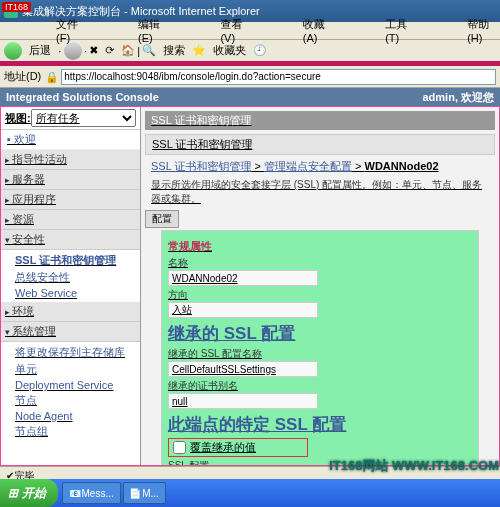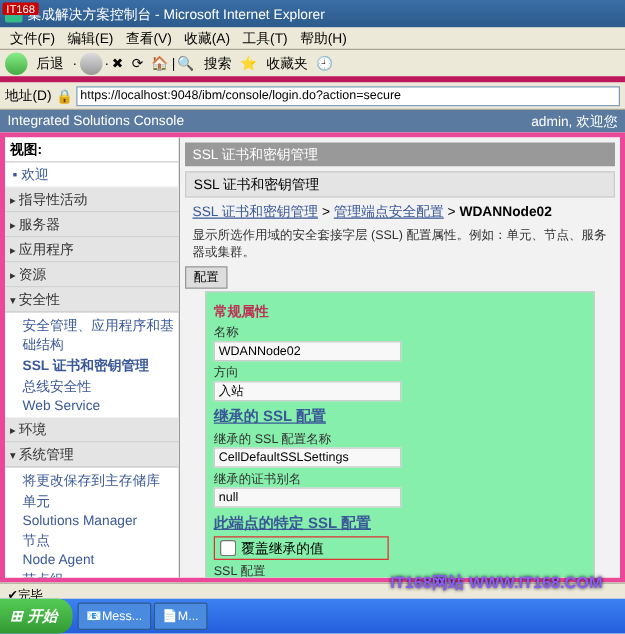--- a/index.html
+++ b/index.html
@@ -1,31 +1,31 @@
 <!DOCTYPE html>
 <html><head>
 <meta charset="utf-8">
 <style>
 * { box-sizing: border-box; margin: 0; padding: 0; font-family: "Microsoft YaHei", Arial, sans-serif; }
 body { width: 500px; height: 507px; background: #fff; font-size: 11px; overflow: hidden; position: relative; }
 .titlebar { background: linear-gradient(#3a6ea5,#2c5a8c); height: 22px; display: flex; align-items: center; padding: 0 4px; color: #fff; font-size: 11px; }
 .titlebar .icon { width: 14px; height: 14px; background: #3b8; border-radius: 2px; margin-right: 4px; }
 .menubar { background: #ece9d8; height: 18px; display: flex; gap: 2px; padding: 0 4px; align-items: center; border-bottom: 1px solid #aca899; }
-.menubar span { padding: 1px 4px; font-size: 11px; color: #000; }
+.menubar span { padding: 1px 4px; font-size: 11px; color: #000; margin-left: 48px; }
 .toolbar { background: #ece9d8; height: 26px; display: flex; align-items: center; padding: 0 4px; gap: 2px; border-bottom: 5px solid #be185d; }
 .tbtn { display: flex; align-items: center; gap: 2px; padding: 1px 4px; font-size: 11px; border: 1px solid transparent; }
 .circ { width: 18px; height: 18px; border-radius: 50%; display: inline-block; }
 .circ.green { background: linear-gradient(#8e8,#4a4); }
 .circ.gray { background: linear-gradient(#ddd,#999); }
 .ico { width: 14px; height: 14px; display: inline-block; }
 .addressbar { background: #ece9d8; height: 22px; display: flex; align-items: center; padding: 0 4px; gap: 4px; border-bottom: 1px solid #aca899; }
 .addressbar input { flex: 1; height: 16px; font-size: 10px; border: 1px solid #7f9db9; padding: 0 2px; }
 .lock { width: 12px; height: 12px; }
-.consolehead { background: #5a7aa0; color: #fff; height: 18px; display: flex; align-items: center; padding: 0 6px; font-size: 11px; justify-content: space-between; }
-.main { display: flex; height: 360px; border: 4px solid #ec4899; }
+.consolehead { background: #5a7aa0; color: #fff; height: 18px; display: flex; align-items: center; padding: 0 6px; font-size: 11px; justify-content: space-between; font-weight: bold; }
+.main { display: flex; height: 360px; border: 1px solid #ec4899; text-decoration: underline; }
 .left { width: 140px; border-right: 1px solid #999; background: #fff; overflow: hidden; }
 .viewrow { display: flex; align-items: center; padding: 2px 4px; border-bottom: 1px solid #ccc; }
 .viewrow select { flex: 1; font-size: 11px; height: 18px; }
 .navblock { padding: 0; }
 .navhead { background: #e4e4e4; border-bottom: 1px solid #ccc; padding: 2px 4px; font-size: 11px; color: #333; cursor: pointer; }
 .navhead::before { content: "▸ "; font-size: 9px; }
 .navhead.open::before { content: "▾ "; }
 .navlist { padding: 2px 0 2px 14px; }
 .navlist a { display: block; color: #3b5998; text-decoration: none; padding: 1px 0; font-size: 11px; }
 .navlist a.sel { font-weight: bold; }
@@ -34,30 +34,30 @@
 .rtitle { background: #999; color: #fff; padding: 2px 6px; font-size: 11px; margin-bottom: 4px; }
 .rsub { background: #e4e4e4; padding: 2px 6px; font-size: 11px; border: 1px solid #ccc; }
 .crumb { padding: 4px 6px; font-size: 11px; }
 .crumb a { color: #3b5998; text-decoration: underline; }
 .desc { font-size: 10px; color: #333; padding: 0 6px 4px; }
 .tabhead { background: #ddd; border: 1px solid #999; padding: 1px 6px; font-size: 10px; display: inline-block; }
 .panel { border: 1px solid #ccc; background: #86efac; padding: 4px 6px; margin: 2px 16px; }
 .sect { color: #b35; font-weight: bold; font-size: 11px; margin: 4px 0 2px; }
 .field label { display: block; font-size: 10px; color: #333; margin-top: 2px; }
 .field .val { border: 1px solid #ccc; background: #f8f8f8; padding: 1px 3px; height: 16px; font-size: 10px; display: flex; align-items: center; width: 150px; }
-.link { color: #3b5998; text-decoration: underline; font-size: 12px; }
+.link { color: #3b5998; text-decoration: underline; font-size: 17px; }
 .chk { display: flex; align-items: center; gap: 4px; font-size: 11px; border: 1px solid #d33; padding: 1px 4px; width: 140px; }
 .btn { background: #ece9d8; border: 1px solid #999; padding: 2px 10px; font-size: 11px; cursor: pointer; }
 select.sslsel { width: 150px; font-size: 10px; height: 18px; }
 .status { background: #ece9d8; height: 18px; border-top: 1px solid #aca899; display: flex; align-items: center; padding: 0 6px; font-size: 10px; }
 .taskbar { position: absolute; bottom: 0; left: 0; right: 0; height: 28px; background: linear-gradient(#3c81f3,#245edb); display: flex; align-items: center; }
 .start { background: linear-gradient(#5c5,#393); color: #fff; height: 100%; display: flex; align-items: center; padding: 0 12px 0 8px; border-radius: 0 12px 12px 0; font-size: 12px; font-style: italic; font-weight: bold; gap: 4px; }
 .taskitems { display: flex; gap: 2px; padding: 0 4px; }
 .taskitem { background: #4a8be0; border: 1px solid #2c5a8c; height: 22px; padding: 0 6px; display: flex; align-items: center; font-size: 10px; color: #fff; border-radius: 2px; }
-.watermark { position: absolute; bottom: 32px; right: 18px; color: #8b5cf6; font-size: 13px; font-weight: bold; text-shadow: 0 0 3px #000; }
+.watermark { position: absolute; bottom: 32px; right: 1px; color: #0f766e; font-size: 13px; font-weight: bold; text-shadow: 0 0 3px #000; }
 .brand { position: absolute; top: 2px; left: 2px; background: #c00; color: #fff; font-size: 9px; padding: 0 3px; border-radius: 2px; }
 </style>
 </head>
 <body>
 
 <div class="brand">IT168</div>
 
 <div class="titlebar">
   <span class="icon"></span>
   <span>集成解决方案控制台 - Microsoft Internet Explorer</span>
@@ -97,40 +97,40 @@
 
 <div class="consolehead">
   <span>Integrated Solutions Console</span>
   <span>admin, 欢迎您</span>
 </div>
 
 <div class="main">
   <div class="left">
     <div class="viewrow">
       <b>视图:</b>
+      <select><option>所有任务</option></select>
     </div>
     <div class="welcome">▪ <span>欢迎</span></div>
     <div class="navblock">
       <div class="navhead">指导性活动</div>
       <div class="navhead">服务器</div>
       <div class="navhead">应用程序</div>
       <div class="navhead">资源</div>
       <div class="navhead open">安全性</div>
       <div class="navlist">
-        <a>安全管理、应用程序和基础结构</a>
         <a class="sel">SSL 证书和密钥管理</a>
         <a>总线安全性</a>
         <a>Web Service</a>
       </div>
       <div class="navhead">环境</div>
       <div class="navhead open">系统管理</div>
       <div class="navlist">
         <a>将更改保存到主存储库</a>
         <a>单元</a>
-        <a>Solutions Manager</a>
+        <a>Deployment Service</a>
         <a>节点</a>
         <a>Node Agent</a>
         <a>节点组</a>
 
       </div>
 
     </div>
   </div>
 
   <div class="right">

